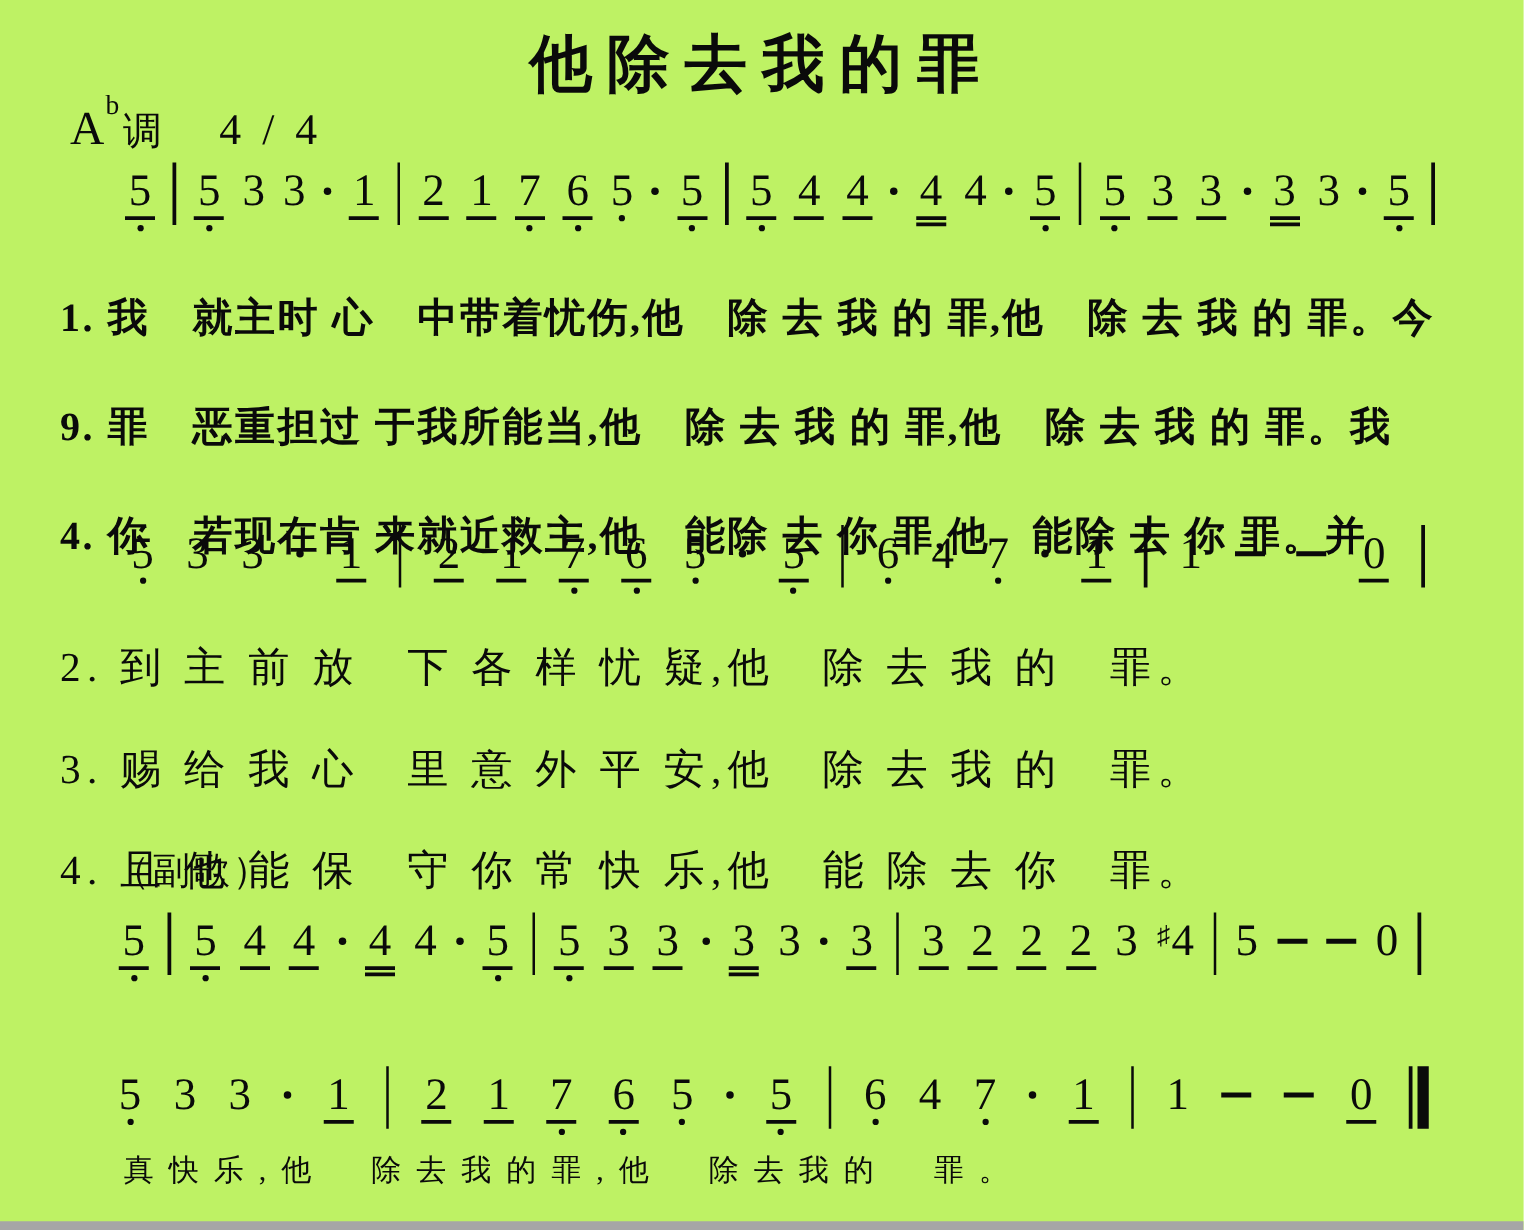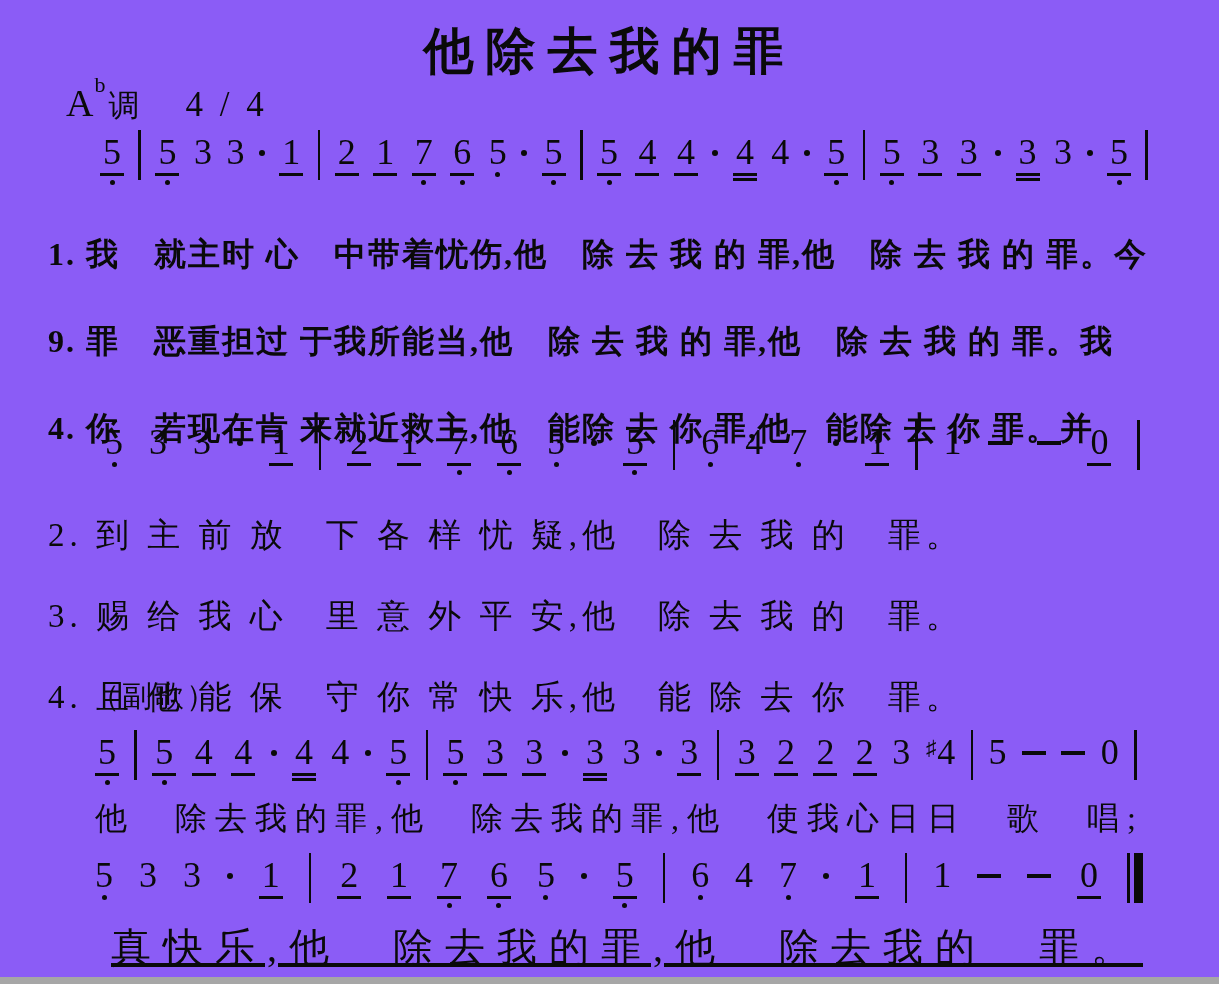--- a/index.html
+++ b/index.html
@@ -1,20 +1,20 @@
 <!DOCTYPE html>
 <html><head>
 <meta charset="utf-8">
 <style>
   html,body{margin:0;padding:0;background:#ffffff;}
-  .sheet{position:relative;width:1219px;height:984px;background:#8b5cf6;color:#0a0a0a;overflow:hidden;
+  .sheet{position:relative;width:1219px;height:984px;background:#bef264;color:#0a0a0a;overflow:hidden;
          font-family:"Liberation Serif",serif;}
   .title{position:absolute;top:24px;left:0;right:0;text-align:center;
          font-family:"Liberation Sans",sans-serif;font-weight:700;font-size:50px;letter-spacing:12px;line-height:1.1;}
-  .keysig{position:absolute;top:84px;left:66px;font-size:34px;line-height:1;}
+  .keysig{position:absolute;top:84px;left:56px;font-size:34px;line-height:1;}
   .kletter{font-size:38px;}
   .kflat{font-size:22px;position:relative;top:-12px;left:1px;}
   .kname{font-size:31px;margin-left:4px;}
   .ktime{margin-left:46px;font-size:35px;letter-spacing:4px;}
 
   .notation{position:absolute;display:flex;justify-content:space-between;align-items:flex-start;height:58px;}
   .n1{top:134px;left:100px;width:1048px;}
   .n2{top:424px;left:105px;width:1035px;}
   .cn1{top:734px;left:95px;width:1042px;}
   .cn2{top:857px;left:95px;width:1048px;}
@@ -33,21 +33,21 @@
   .finalbar .fb1{width:3px;}
   .finalbar .fb2{width:9px;}
 
   .lyr{position:absolute;white-space:pre;}
   .v1{top:193px;left:48px;}
   .v1 .lline{font-size:32px;letter-spacing:2px;line-height:51px;font-weight:bold;}
   .v2{top:477px;left:48px;}
   .v2 .lline{font-size:33px;letter-spacing:5px;line-height:45px;}
   .chlabel{position:absolute;top:676px;left:90px;font-size:30px;letter-spacing:2px;}
   .clyr1{position:absolute;top:797px;left:95px;font-size:32px;letter-spacing:8px;white-space:pre;}
-  .clyr2{position:absolute;top:920px;left:111px;font-size:40px;letter-spacing:12px;white-space:pre;text-decoration:underline;}
+  .clyr2{position:absolute;top:920px;left:99px;font-size:24px;letter-spacing:12px;white-space:pre;}
 
   .scanedge{position:absolute;left:0;right:0;bottom:0;height:7px;background:#a6a6a6;}
 </style>
 </head>
 <body>
 
 <div class="sheet">
 
   <div class="title">他除去我的罪</div>
 
@@ -428,21 +428,20 @@
         <span class="num">5</span>
       </span>
       <span class="dash"></span>
       <span class="dash"></span>
       <span class="tok">
         <span class="num">0</span>
       </span>
       <span class="bar"></span>
     </div>
 
-  <div class="clyr1">他　除去我的罪,他　除去我的罪,他　使我心日日　歌　唱;</div>
 
   <div class="notation cn2">
       <span class="tok">
         <span class="num">5</span>
         <span class="odot"></span>
       </span>
       <span class="tok">
         <span class="num">3</span>
       </span>
       <span class="tok">

